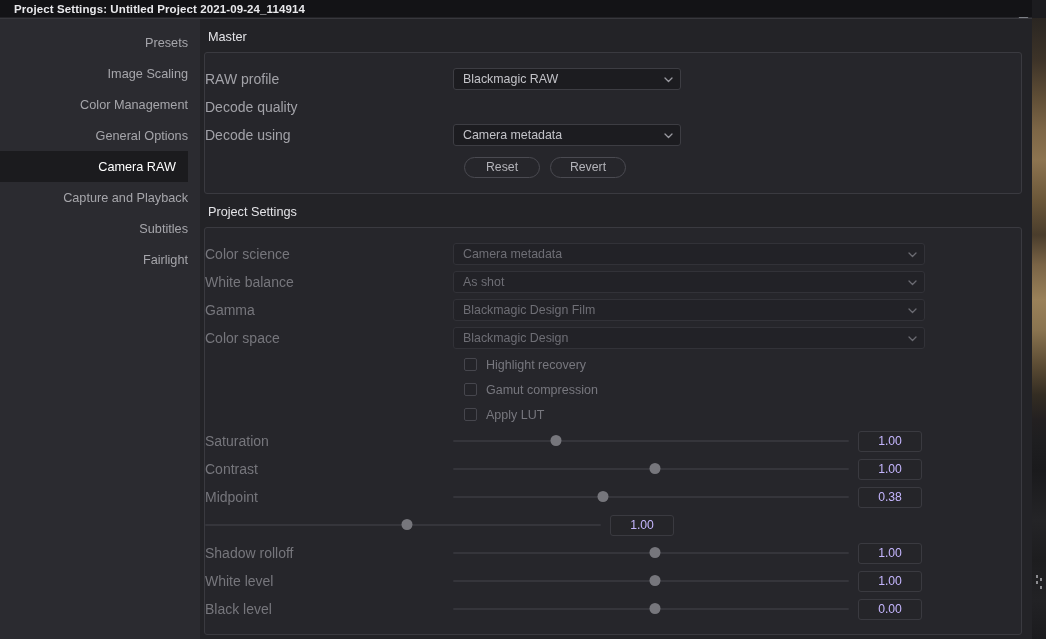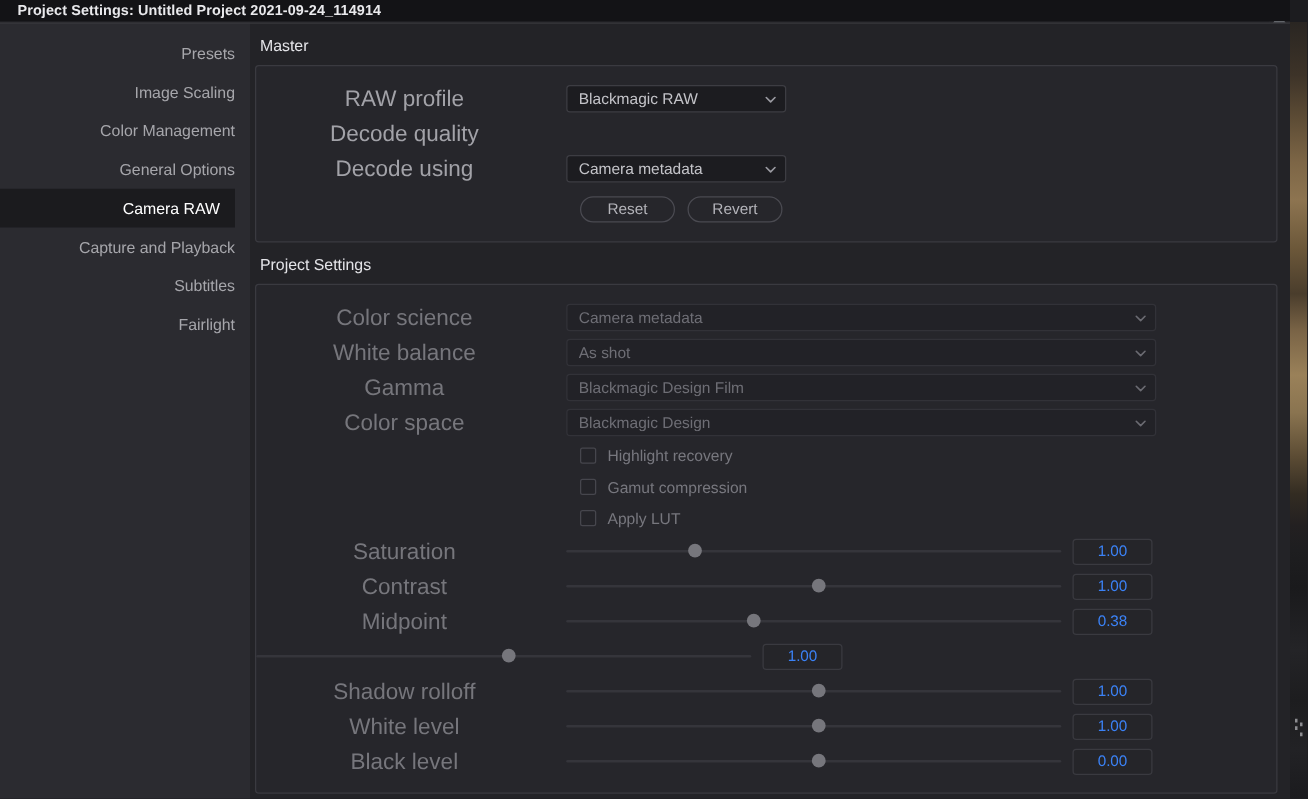--- a/index.html
+++ b/index.html
@@ -156,44 +156,44 @@
 
   
   .row {
     display: flex;
     align-items: center;
     height: 28px;
     margin-bottom: 0px;
   }
   .row-label {
     width: 248px;
-    text-align: center;
+    text-align: left;
     padding-right: 11px;
-    font-size: 18px;
+    font-size: 14px;
     color: #a2a2a8;
     white-space: nowrap;
     flex-shrink: 0;
   }
   .row-label.dim { color: #76767c; }
 
   
   .dropdown {
     height: 22px;
     background: #1c1c20;
     border: 1px solid #3d3d43;
     border-radius: 3px;
     display: flex;
     align-items: center;
     padding: 0 6px 0 9px;
     font-size: 12.4px;
     color: #c3c3c8;
     cursor: pointer;
     position: relative;
   }
-  .dropdown.small { width: 176px; justify-content: center; }
+  .dropdown.small { width: 228px; justify-content: center; }
   .dropdown.wide  { width: 472px; }
   .dropdown.disabled {
     background: #222227;
     border-color: #323238;
     color: #6e6e75;
     cursor: default;
   }
   .dropdown .dd-text { flex: 1; white-space: nowrap; overflow: hidden; }
   .chev {
     width: 11px; height: 11px;
@@ -273,21 +273,21 @@
     background: #76767c;
     transform: translateX(-50%);
   }
   .val-box {
     width: 64px;
     height: 21px;
     margin-left: 9px;
     border: 1px solid #3a3a40;
     border-radius: 3px;
     background: #252529;
-    color: #3b82f6;
+    color: #c4b5fd;
     font-size: 12.2px;
     display: flex;
     align-items: center;
     justify-content: center;
     flex-shrink: 0;
   }
 </style>
 </head>
 <body>
 

